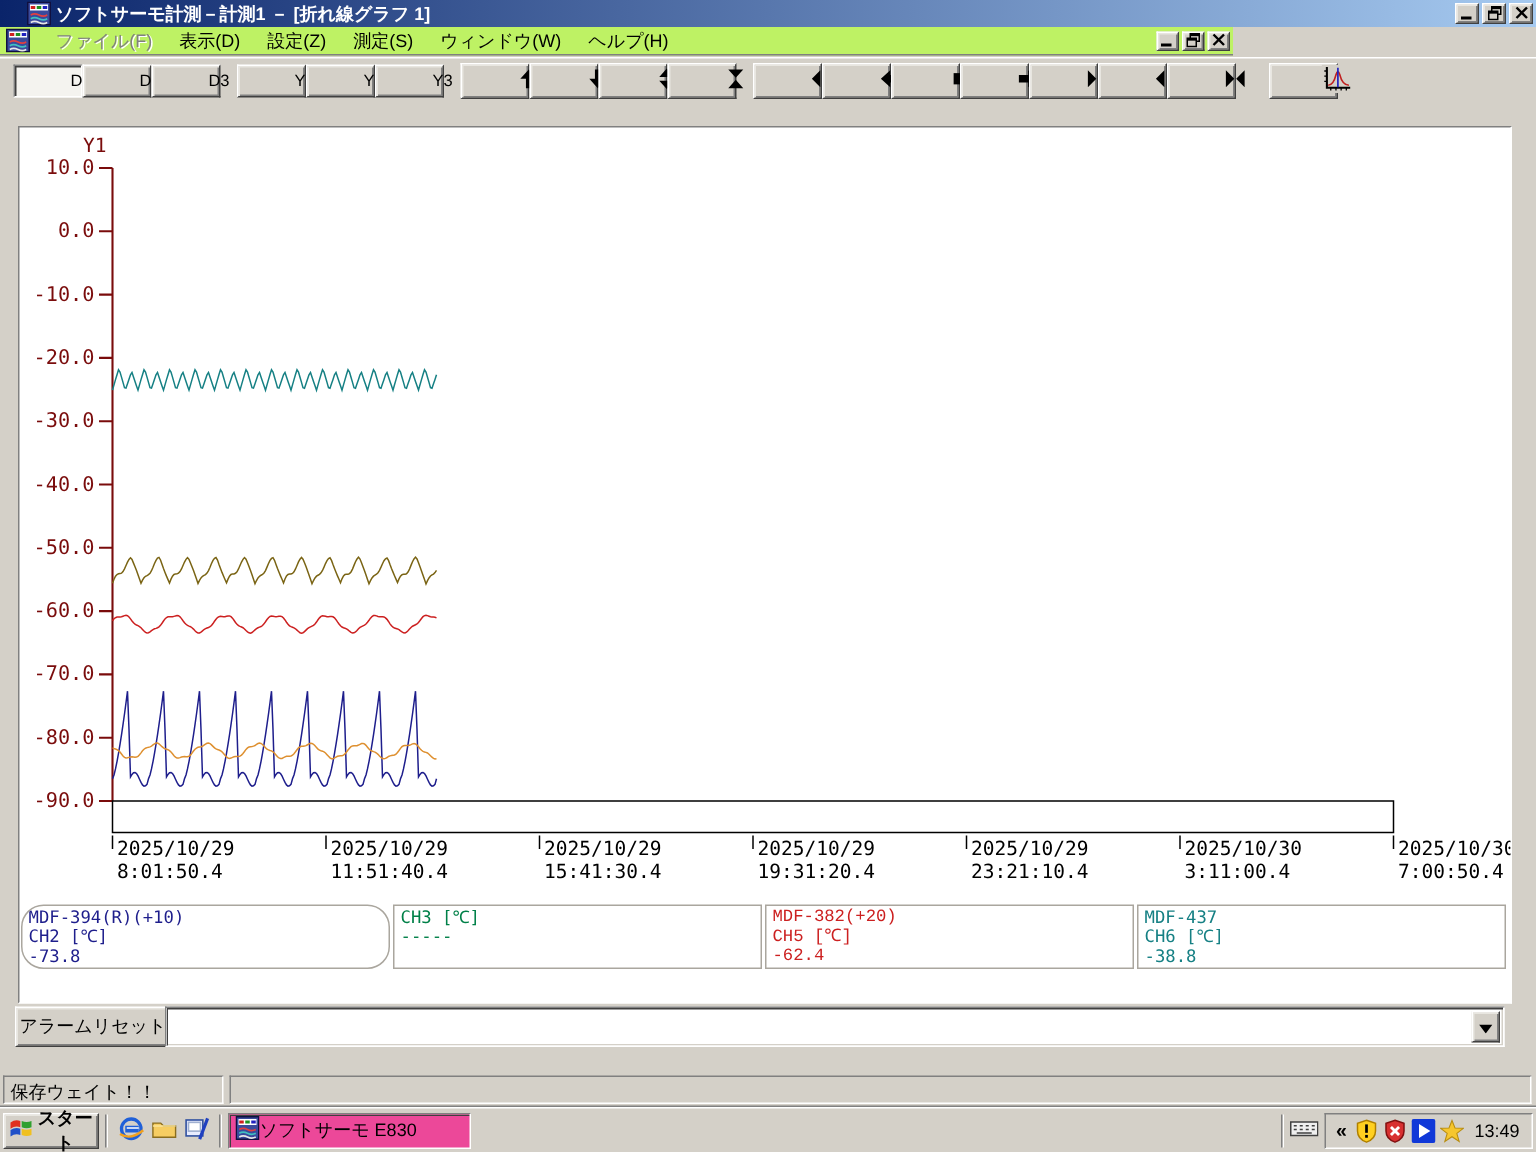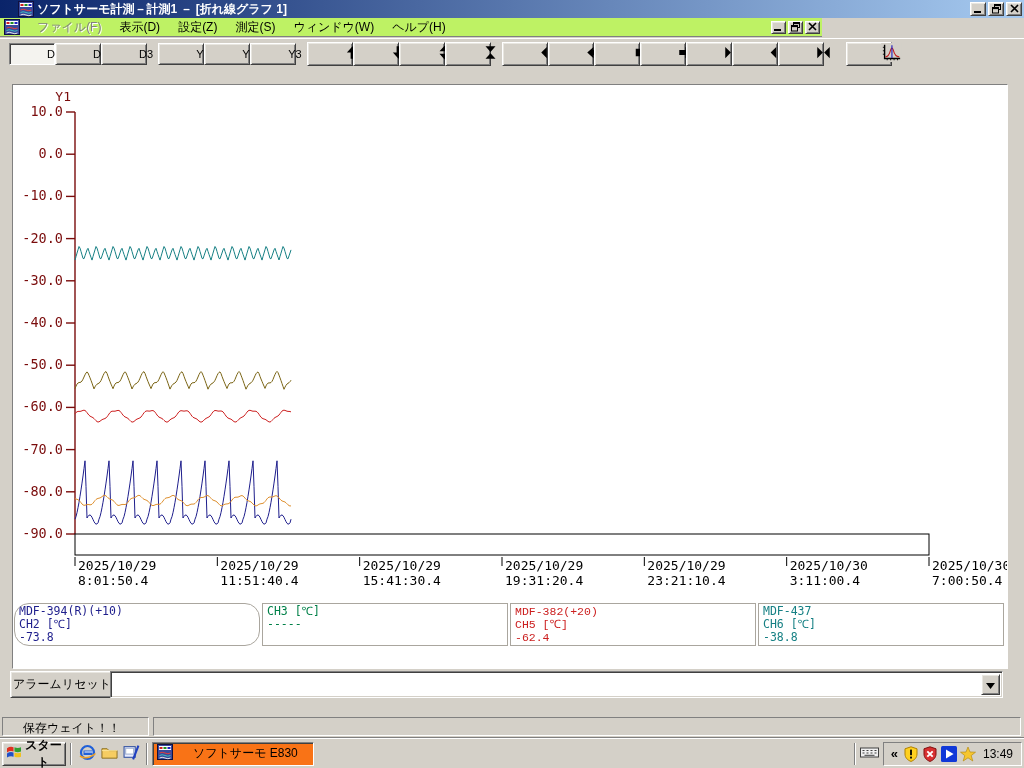--- a/index.html
+++ b/index.html
@@ -61,35 +61,35 @@
   #alarm-btn { position:absolute; left:10px; top:2px; width:104px; height:27px; font-size:12px;
                display:flex; align-items:center; justify-content:center; cursor:default; }
   #combo { position:absolute; left:110px; top:2px; width:893px; height:27px; background:#ffffff; }
   #combo-text { position:absolute; left:3px; top:3px; right:22px; bottom:3px; background:#ffffff; font-size:12px; }
   #combo-arrow { position:absolute; right:2px; top:2px; width:19px; height:21px;
                  display:flex; align-items:center; justify-content:center; }
   #combo-arrow svg { width:9px; height:6px; fill:#000; }
 
   
   #statusbar { position:absolute; left:0; top:714px; width:1024px; height:24px; background:#d4d0c8; padding-top:2px; }
-  .spanel { position:absolute; top:3px; height:19px; padding:2px 20px; font-size:12px; color:#000; background:#d4d0c8; }
+  .spanel { position:absolute; top:3px; height:19px; padding:2px 4px; font-size:12px; color:#000; background:#d4d0c8; }
   #sp1 { left:2px; width:147px; }
   #sp2 { left:153px; width:868px; }
 
   
   #taskbar { position:absolute; left:0; top:738px; width:1024px; height:30px; background:#d4d0c8;
              border-top:1px solid #ffffff; box-shadow:0 -1px 0 #808080; display:flex; align-items:center; }
   #start-btn { margin-left:2px; width:64px; height:24px; display:flex; align-items:center; gap:3px;
                font-weight:bold; font-size:12px; padding:0 3px; cursor:default; }
   #start-btn svg { width:16px; height:14px; }
   .tsep { width:2px; height:22px; margin:0 4px; border-left:1px solid #808080; border-right:1px solid #ffffff; }
   .ql { width:22px; height:22px; background:transparent; border:none; display:flex; align-items:center; justify-content:center; cursor:default; }
   .ql svg { width:17px; height:17px; }
-  #task-btn { width:162px; height:24px; display:flex; align-items:center; gap:20px; padding:0 4px;
-              font-size:12px; white-space:nowrap; overflow:hidden; cursor:default; background:#f97316; }
+  #task-btn { width:162px; height:24px; display:flex; align-items:center; gap:0; padding:0 4px;
+              font-size:12px; white-space:nowrap; overflow:hidden; cursor:default; background:#ec4899; }
   #task-btn svg { width:16px; height:16px; flex:0 0 auto; }
   #tray-wrap { margin-left:auto; display:flex; align-items:center; }
   #kbd-icon svg { width:19px; height:14px; }
   #tray { margin:0 2px 0 4px; height:24px; display:flex; align-items:center; gap:3px; padding:0 5px;
           border:1px solid; border-color:#808080 #ffffff #ffffff #808080; }
   #tray .tico { width:16px; height:16px; display:flex; align-items:center; justify-content:center; }
   #tray .tico svg { width:16px; height:16px; }
   .chev { font-weight:bold; font-size:13px; color:#000; padding:0 2px; }
   #clock { font-size:12px; padding:0 3px 0 4px; }
 </style>

